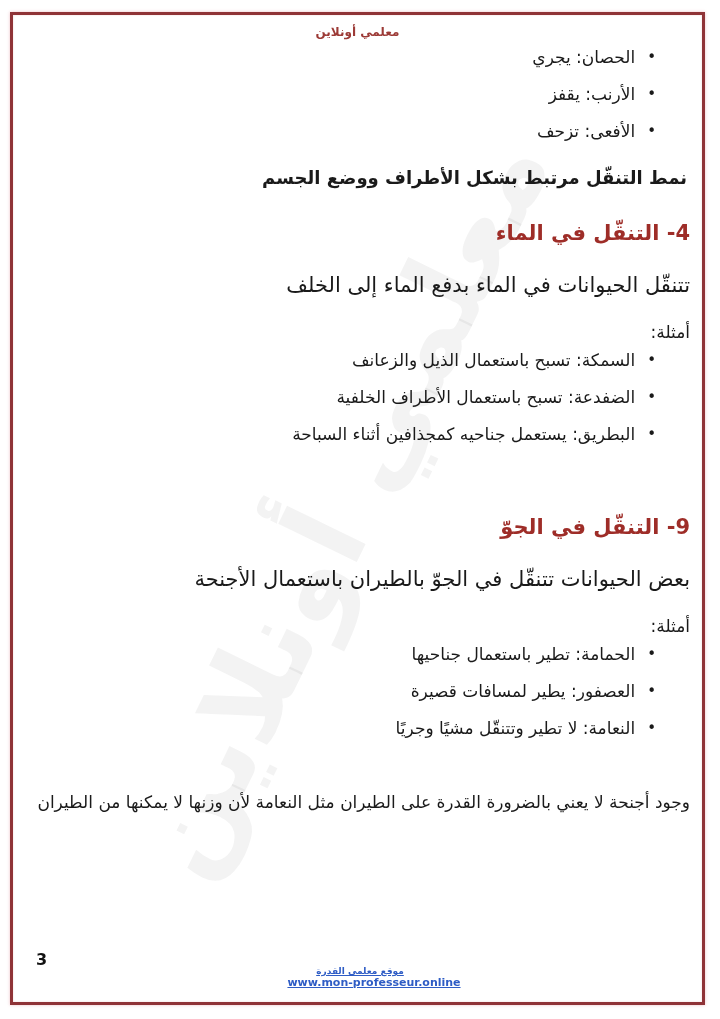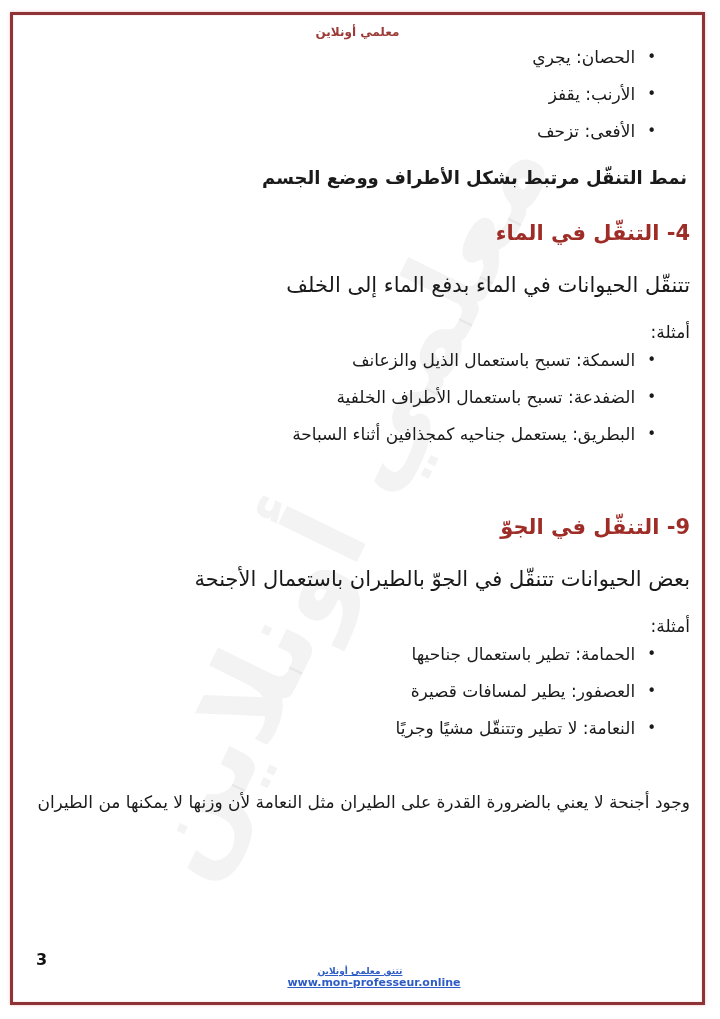--- a/index.html
+++ b/index.html
@@ -87,15 +87,15 @@
     <li>العصفور: يطير لمسافات قصيرة</li>
     <li>النعامة: لا تطير وتتنقّل مشيًا وجريًا</li>
   </ul>
 
   <p class="conclusion">وجود أجنحة لا يعني بالضرورة القدرة على الطيران مثل النعامة لأن وزنها لا يمكنها من الطيران</p>
 </div>
 
 <div class="page-number">3</div>
 
 <div class="footer">
-  <a class="footer-site">تتنق معلمي أونلاين</a>
+  <a class="footer-site">موقع معلمي القدرة</a>
   <a class="footer-url">www.mon-professeur.online</a>
 </div>
 
 </body></html>

